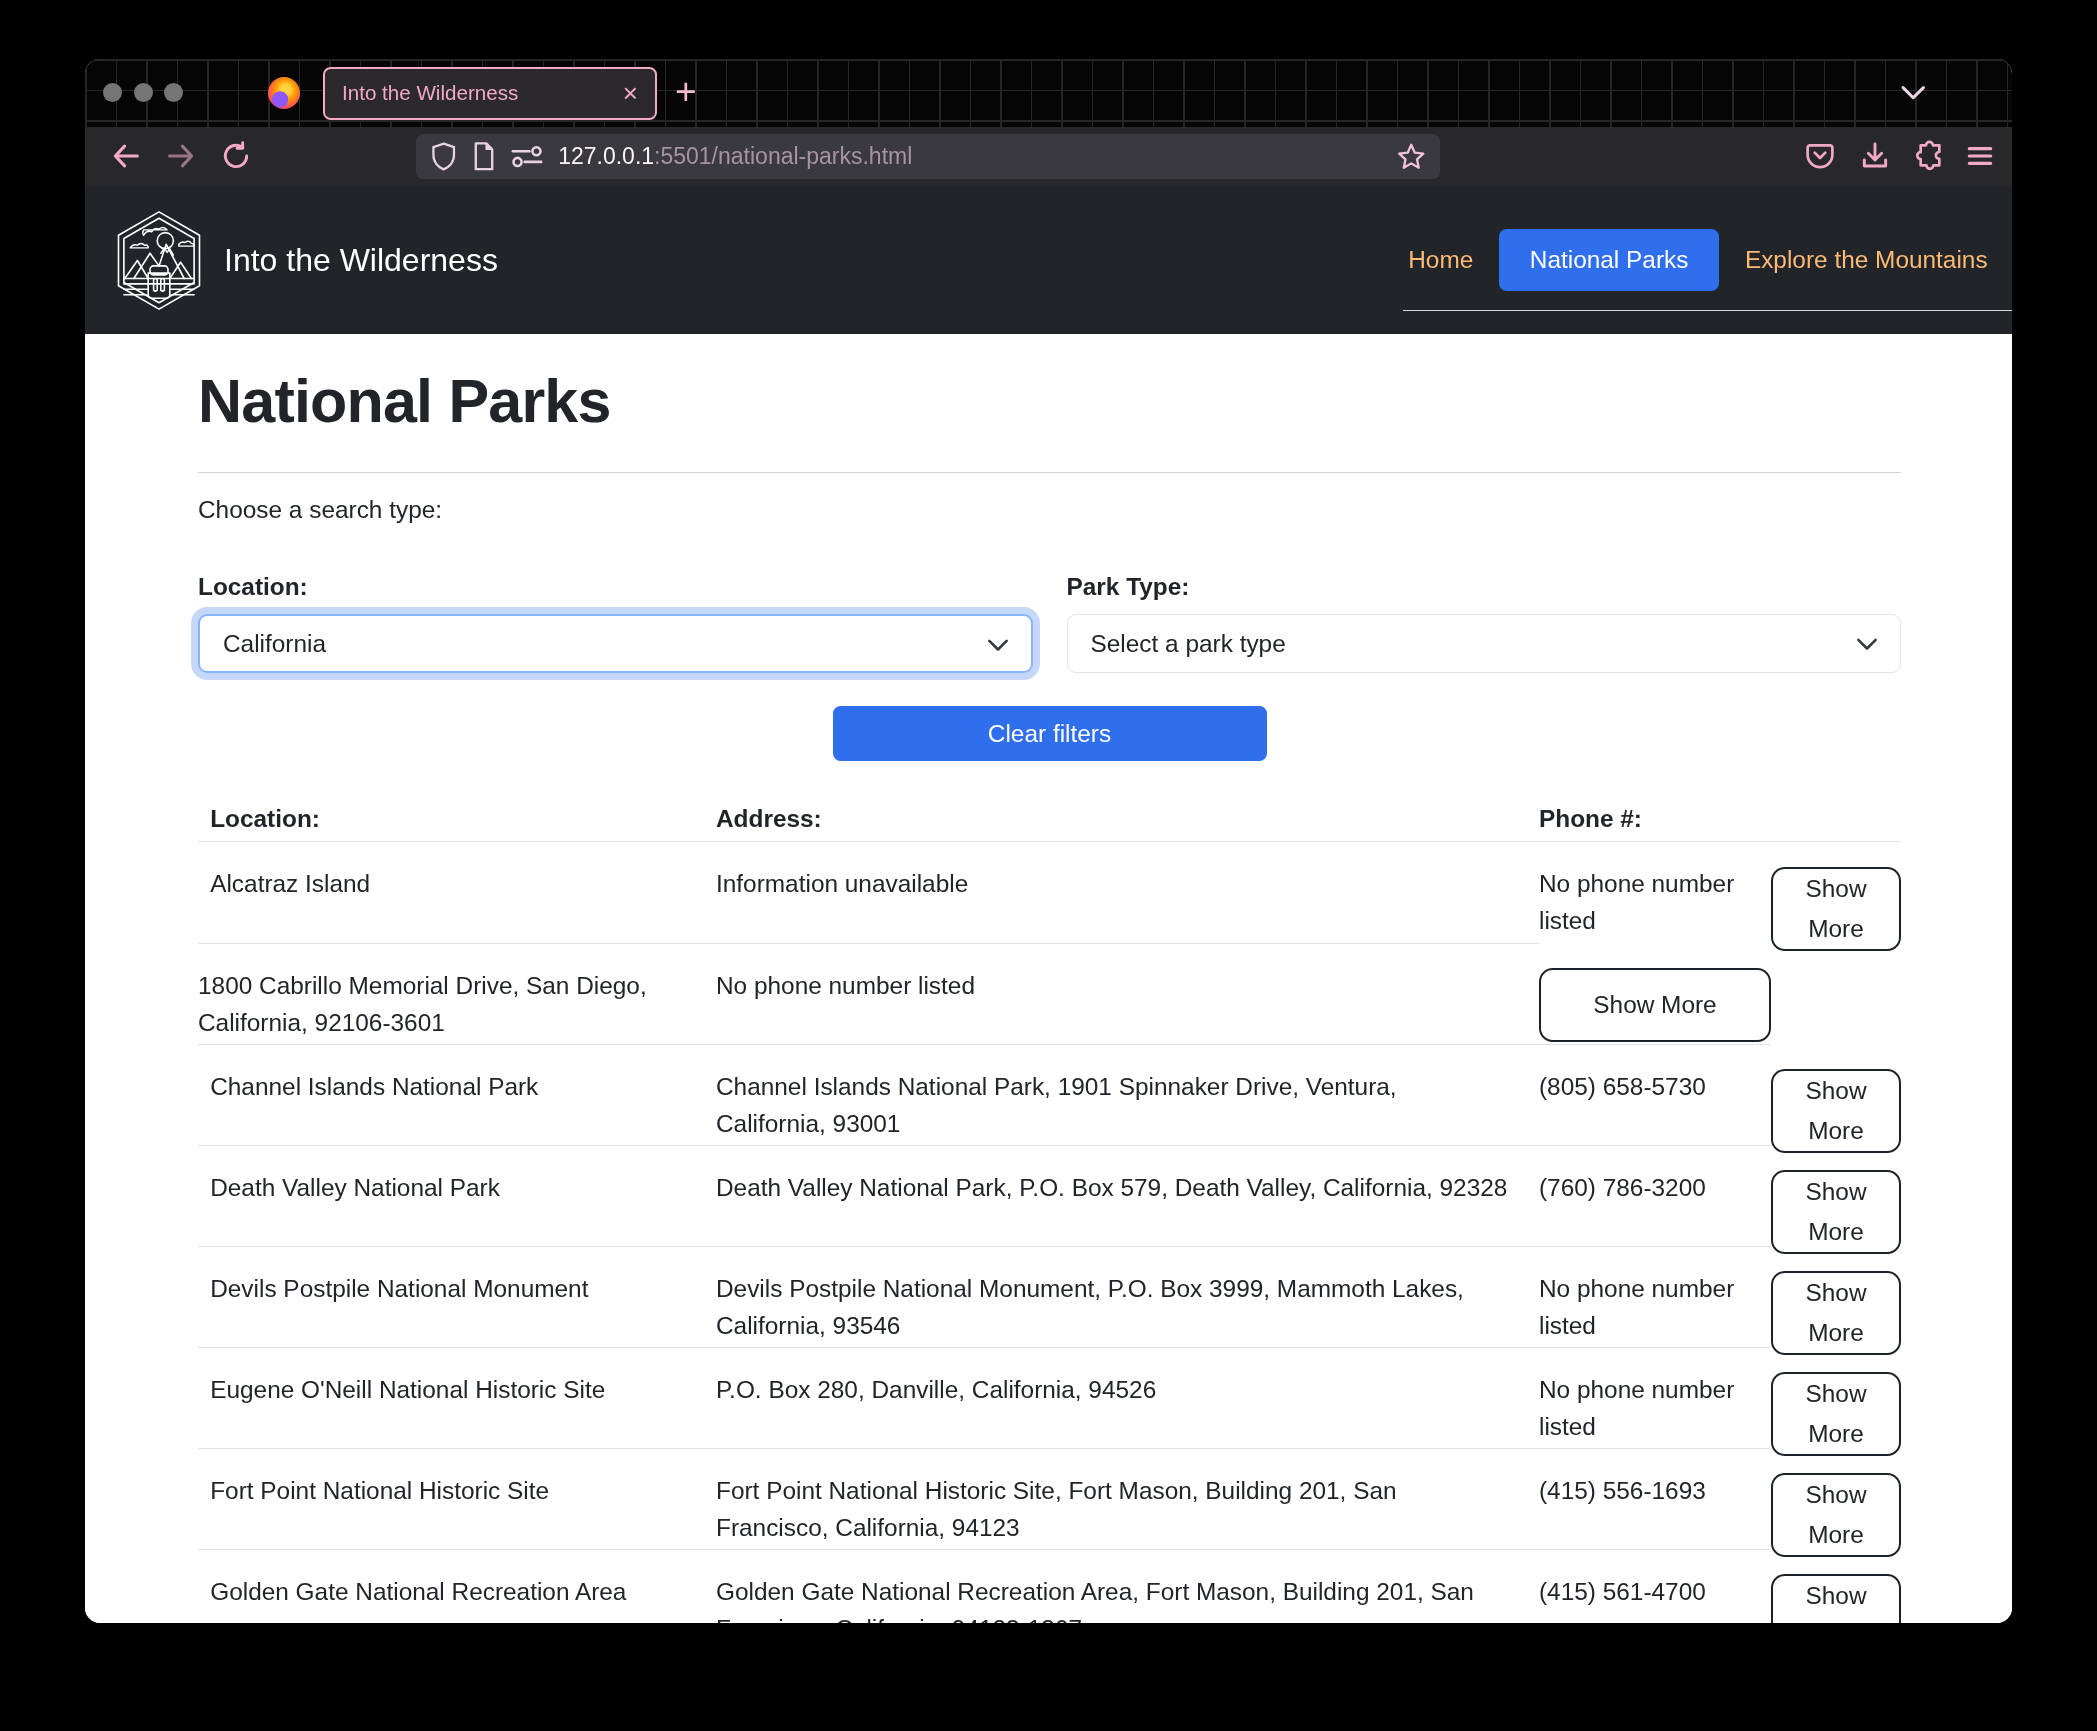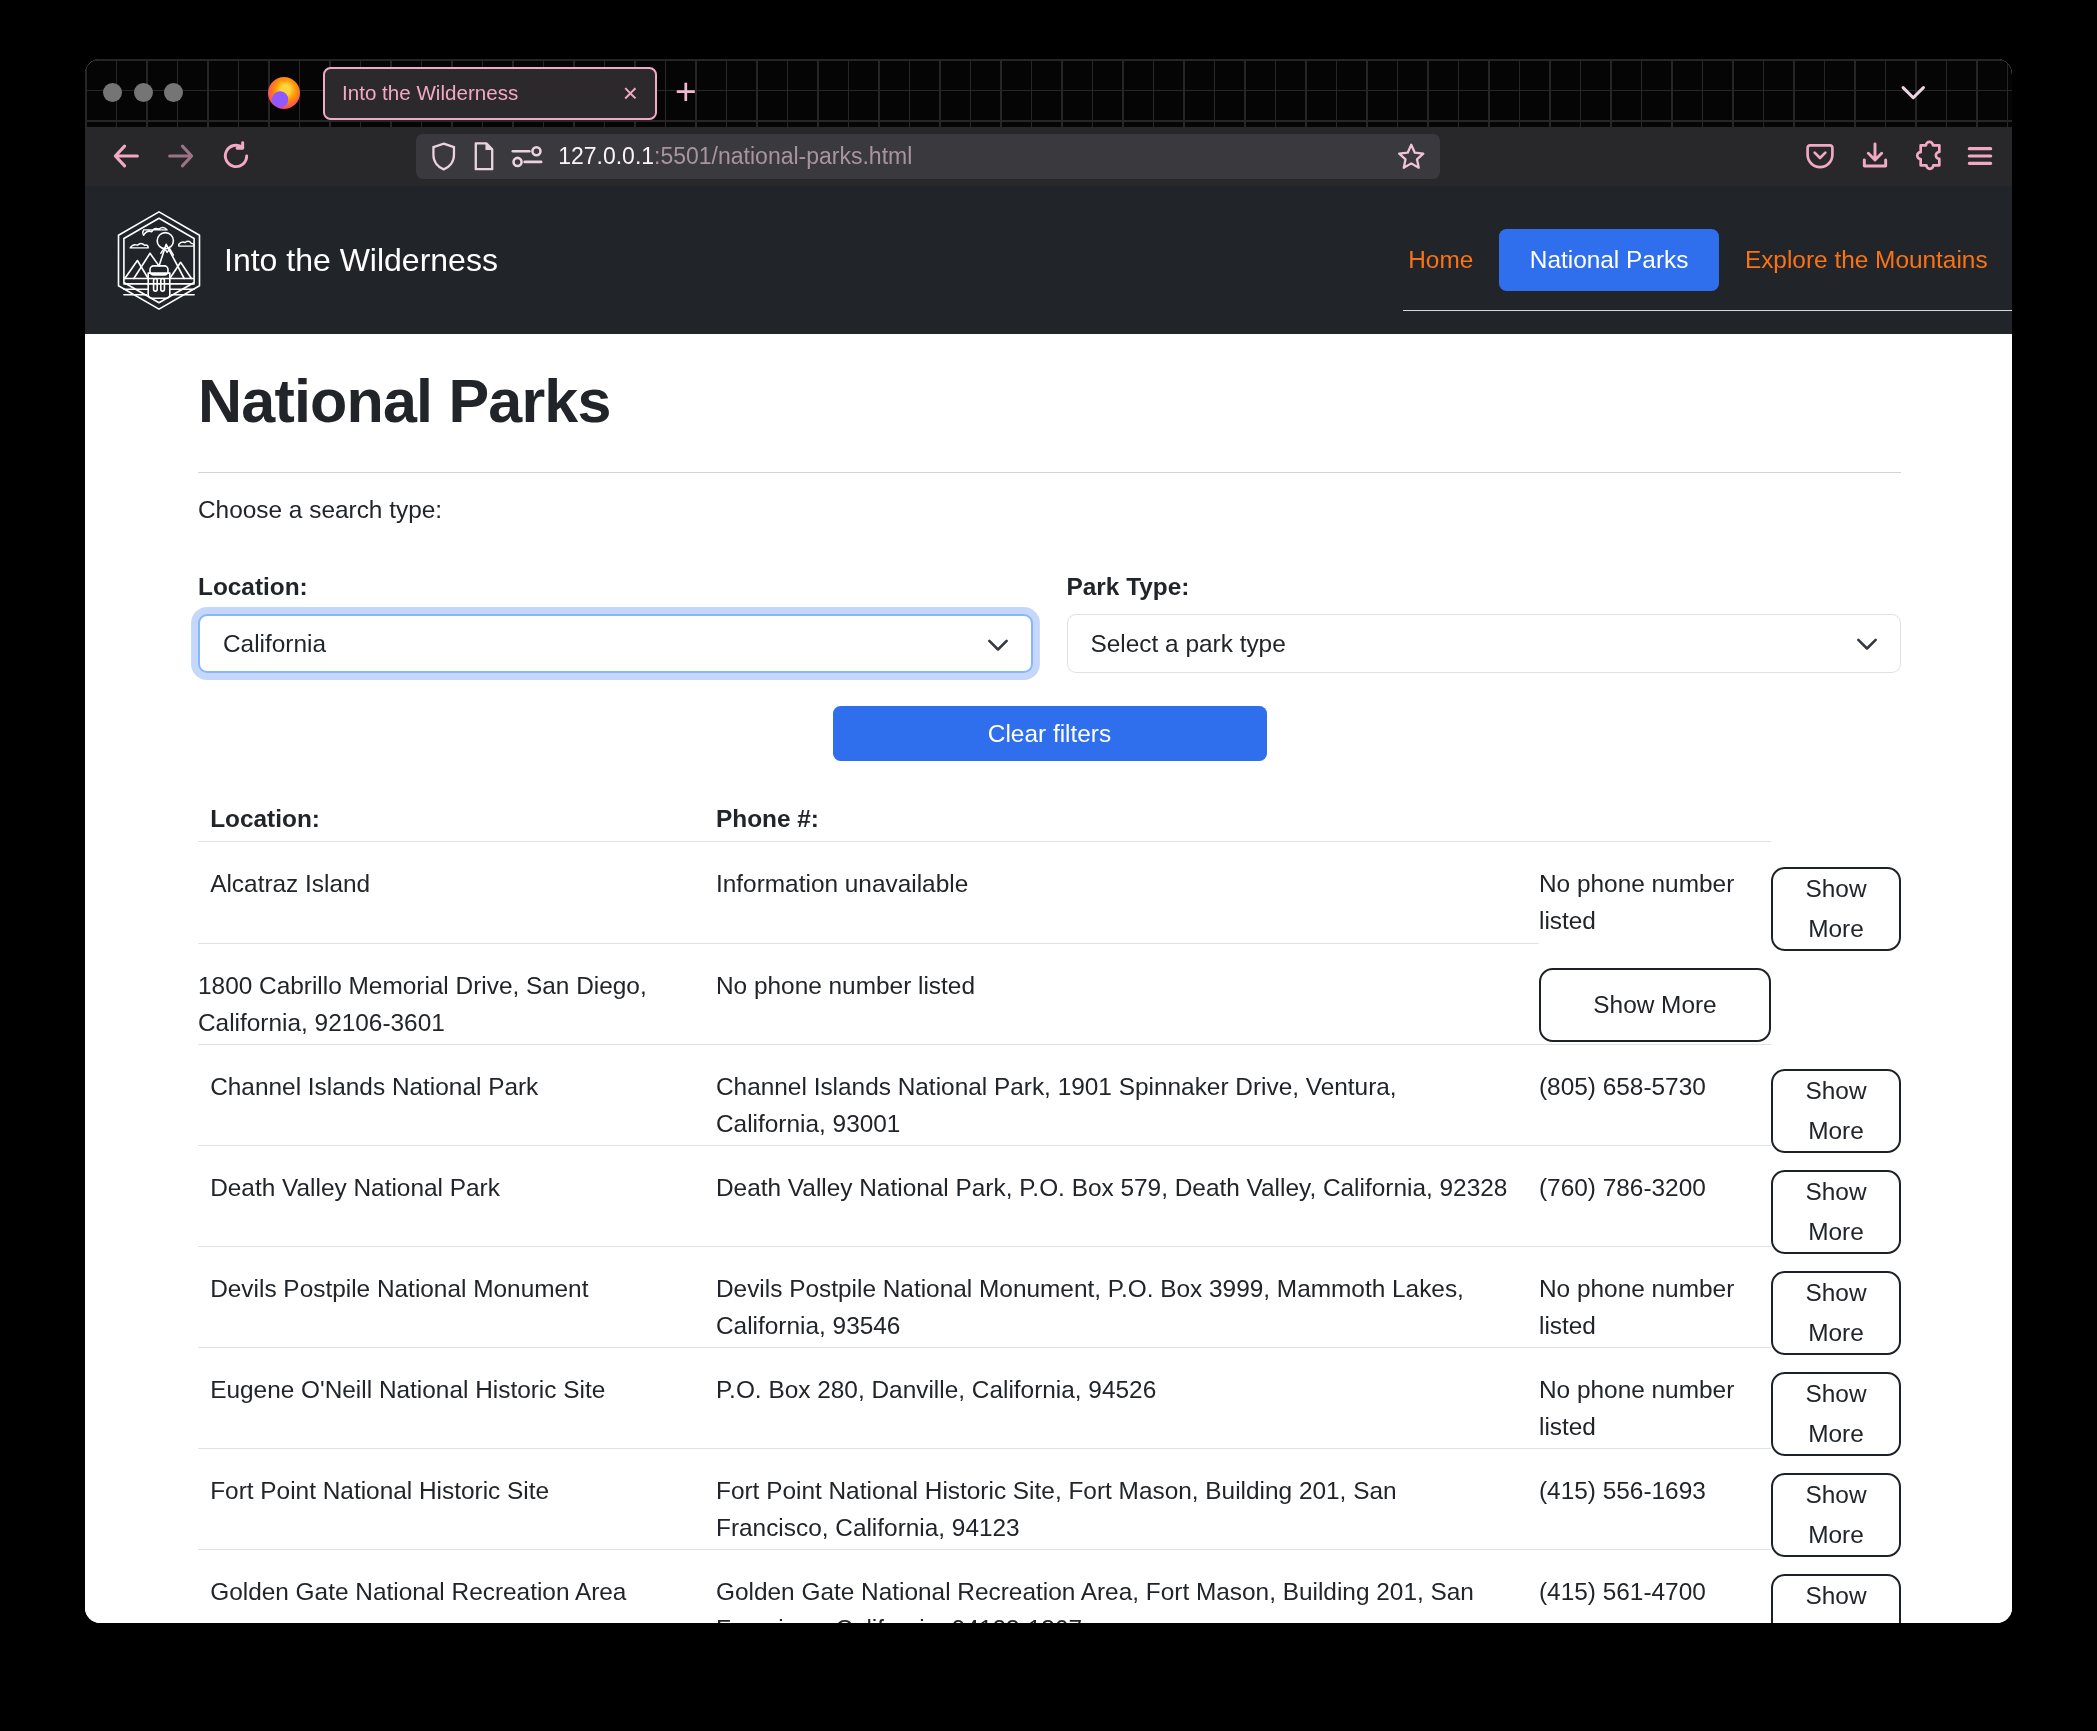--- a/index.html
+++ b/index.html
@@ -37,21 +37,21 @@
   .star-wrap { margin-left:auto; }
 
   svg.ic { display:block; }
 
   
   .site-nav { position:relative; height:148px; background:#212529; display:flex; align-items:center;
               padding:0 24.4px 0 29px; }
   .brand { display:flex; align-items:center; gap:20px; }
   .brand-name { color:#fff; font-size:32px; }
   .nav-links { margin-left:auto; display:flex; align-items:center; gap:26px; }
-  .nav-link { color:#f97316; font-size:24.4px; white-space:nowrap; }
+  .nav-link { color:#fdba74; font-size:24.4px; white-space:nowrap; }
   .nav-pill { background:#2f6fed; color:#fff; border-radius:7.6px; padding:17px 30.5px; font-size:24.4px; white-space:nowrap; }
   .nav-underline { position:absolute; left:1318px; right:0; bottom:23px; height:1.5px; background:rgba(248,249,250,0.85); }
 
   
   .content { background:#fff; height:1289px; padding:0 111px 0 113px; color:#212529; overflow:hidden; }
   h1.page-title { font-size:61px; font-weight:600; line-height:1.2; margin-top:30.5px; letter-spacing:-0.8px; }
   hr.rule { border:none; border-top:1.5px solid #cfd4d9; margin:34px 0 18.3px 0; }
   .subtitle { font-size:24.4px; line-height:37px; }
 
   .filter-grid { display:grid; grid-template-columns:1fr 1fr; column-gap:34px; margin-top:40px; }
@@ -236,20 +236,21 @@
       </div>
     </div>
 
     <div class="clear-row">
       <button class="clear-btn">Clear filters</button>
     </div>
 
     <div class="table">
       <div class="trow thead">
         <div class="cell c1">Location:</div>
+        <div class="cell c2">Address:</div>
         <div class="cell c3">Phone #:</div>
         <div class="cell btn-cell"></div>
       </div>
       <div>
   <div class="trow tr">
     <div class="cell c1">Alcatraz Island</div>
     <div class="cell c2">Information unavailable</div>
     <div class="cell c3">No phone number listed</div>
     <div class="cell btn-cell">
       <button class="show-more">Show More</button>

